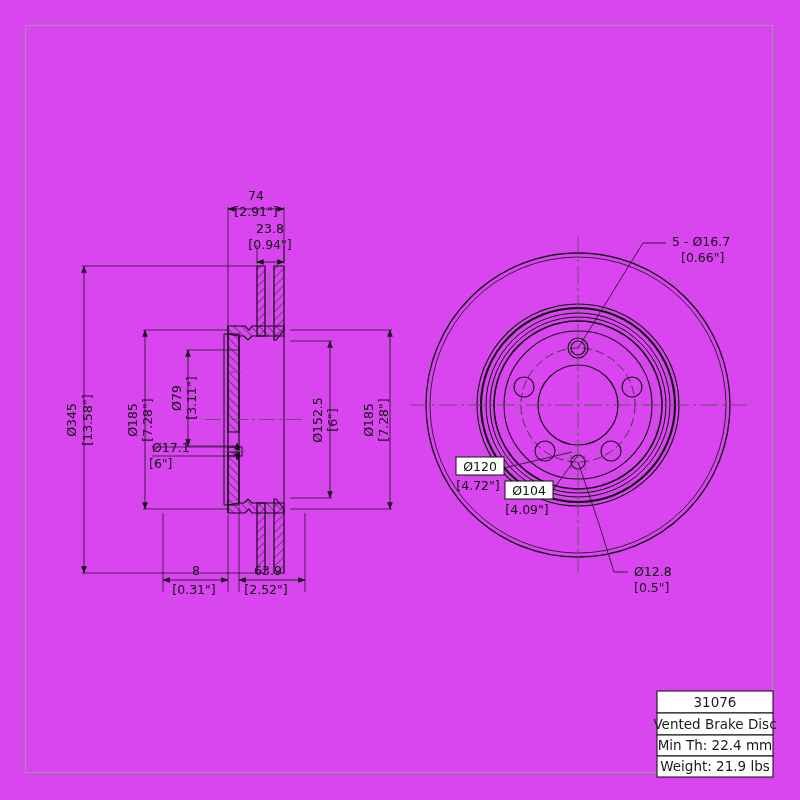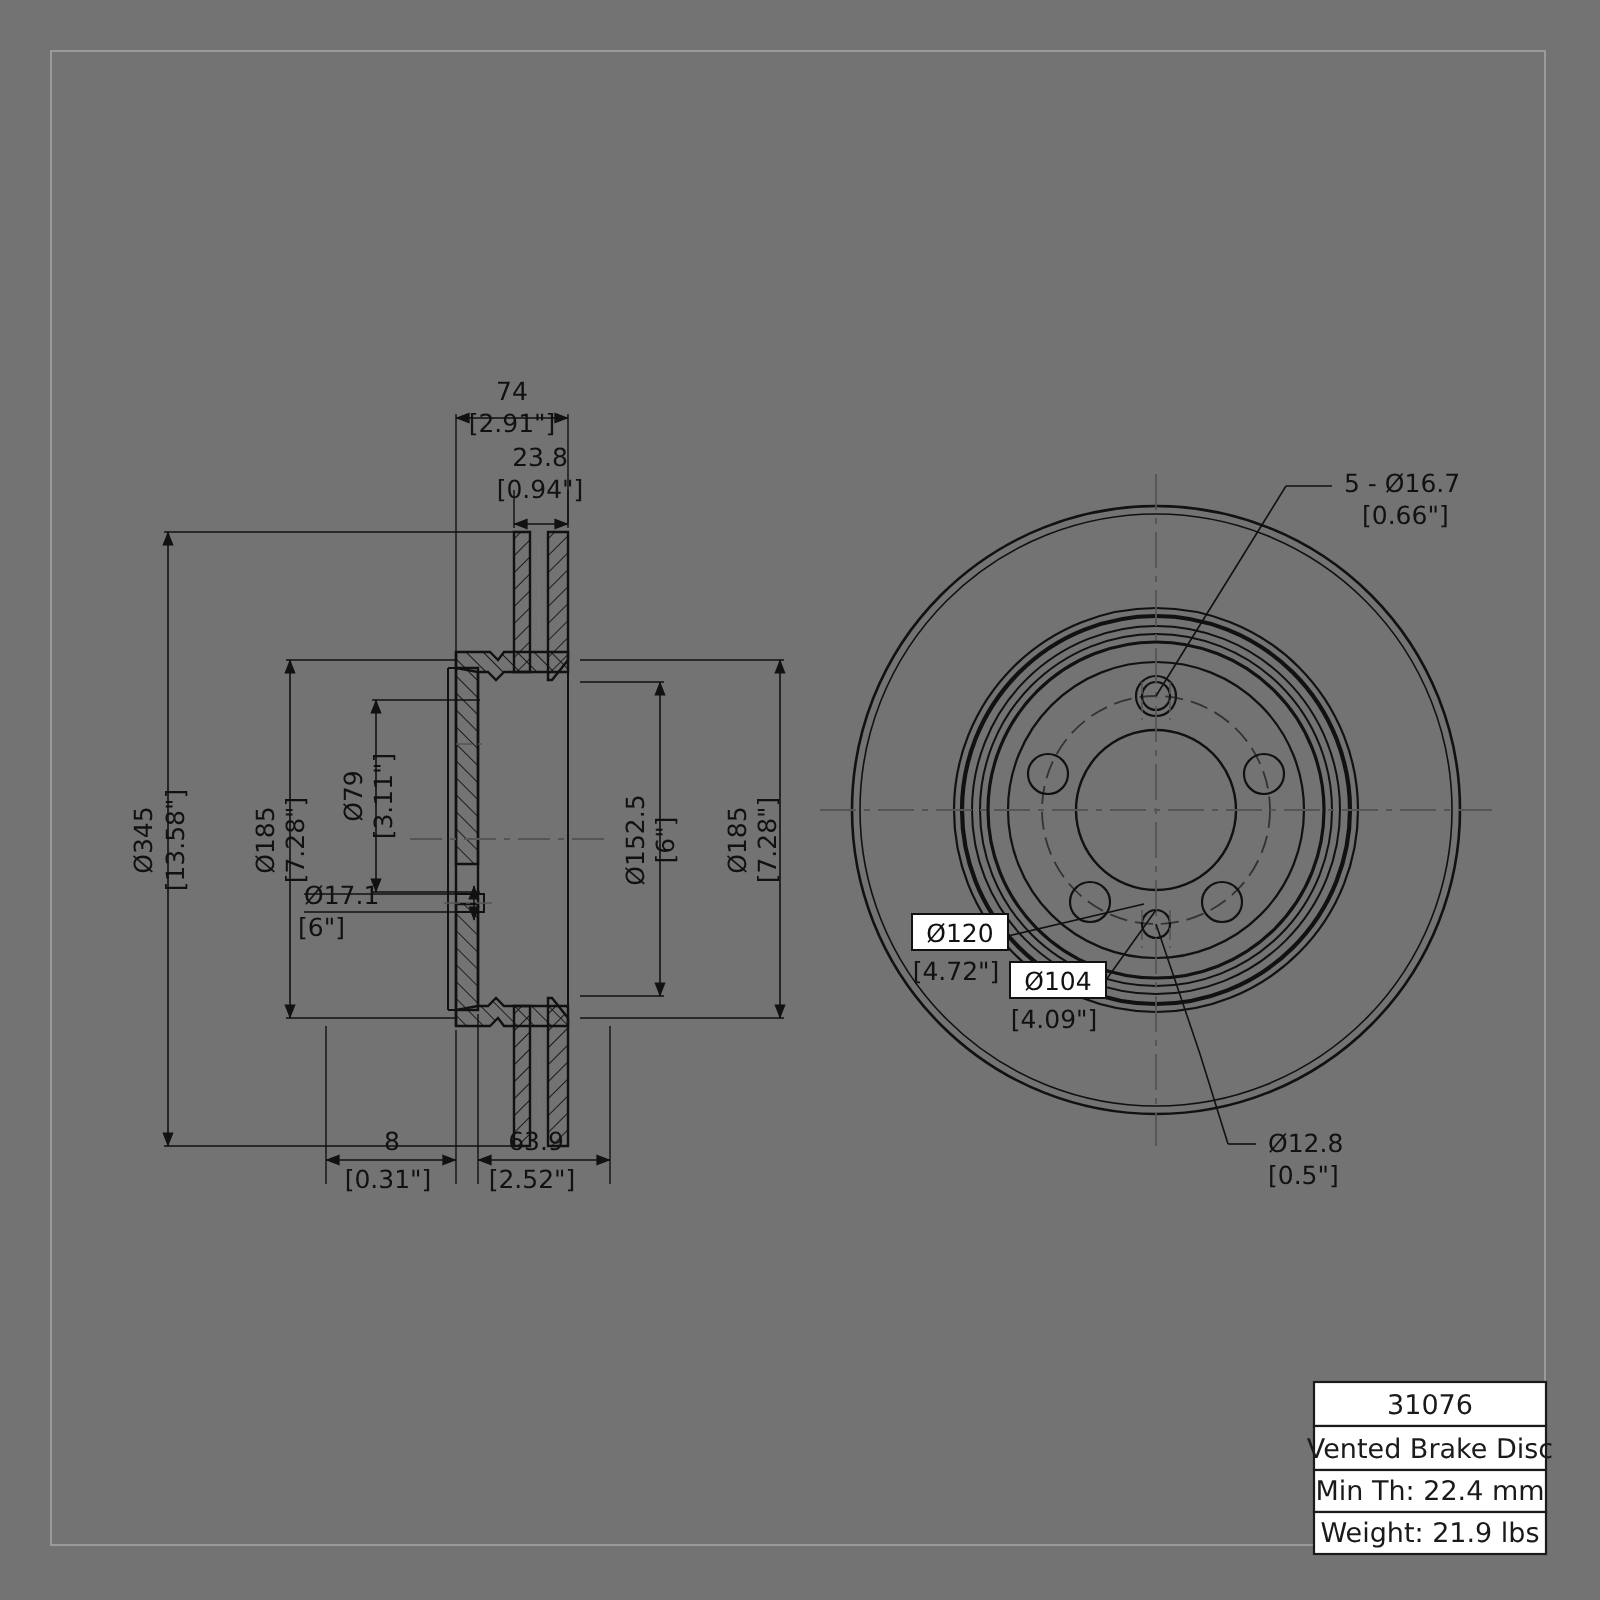--- a/index.html
+++ b/index.html
@@ -4,21 +4,21 @@
 <style>
   html, body {
     margin: 0;
     padding: 0;
     background: #ffffff;
   }
   #page {
     position: relative;
     width: 800px;
     height: 800px;
-    background: #737373;
+    background: #d946ef;
     font-family: "DejaVu Sans", sans-serif;
     overflow: hidden;
   }
   #drawing-border {
     position: absolute;
     left: 25px;
     top: 25px;
     width: 748px;
     height: 748px;
     border: 1.5px solid #9a9a9a;

